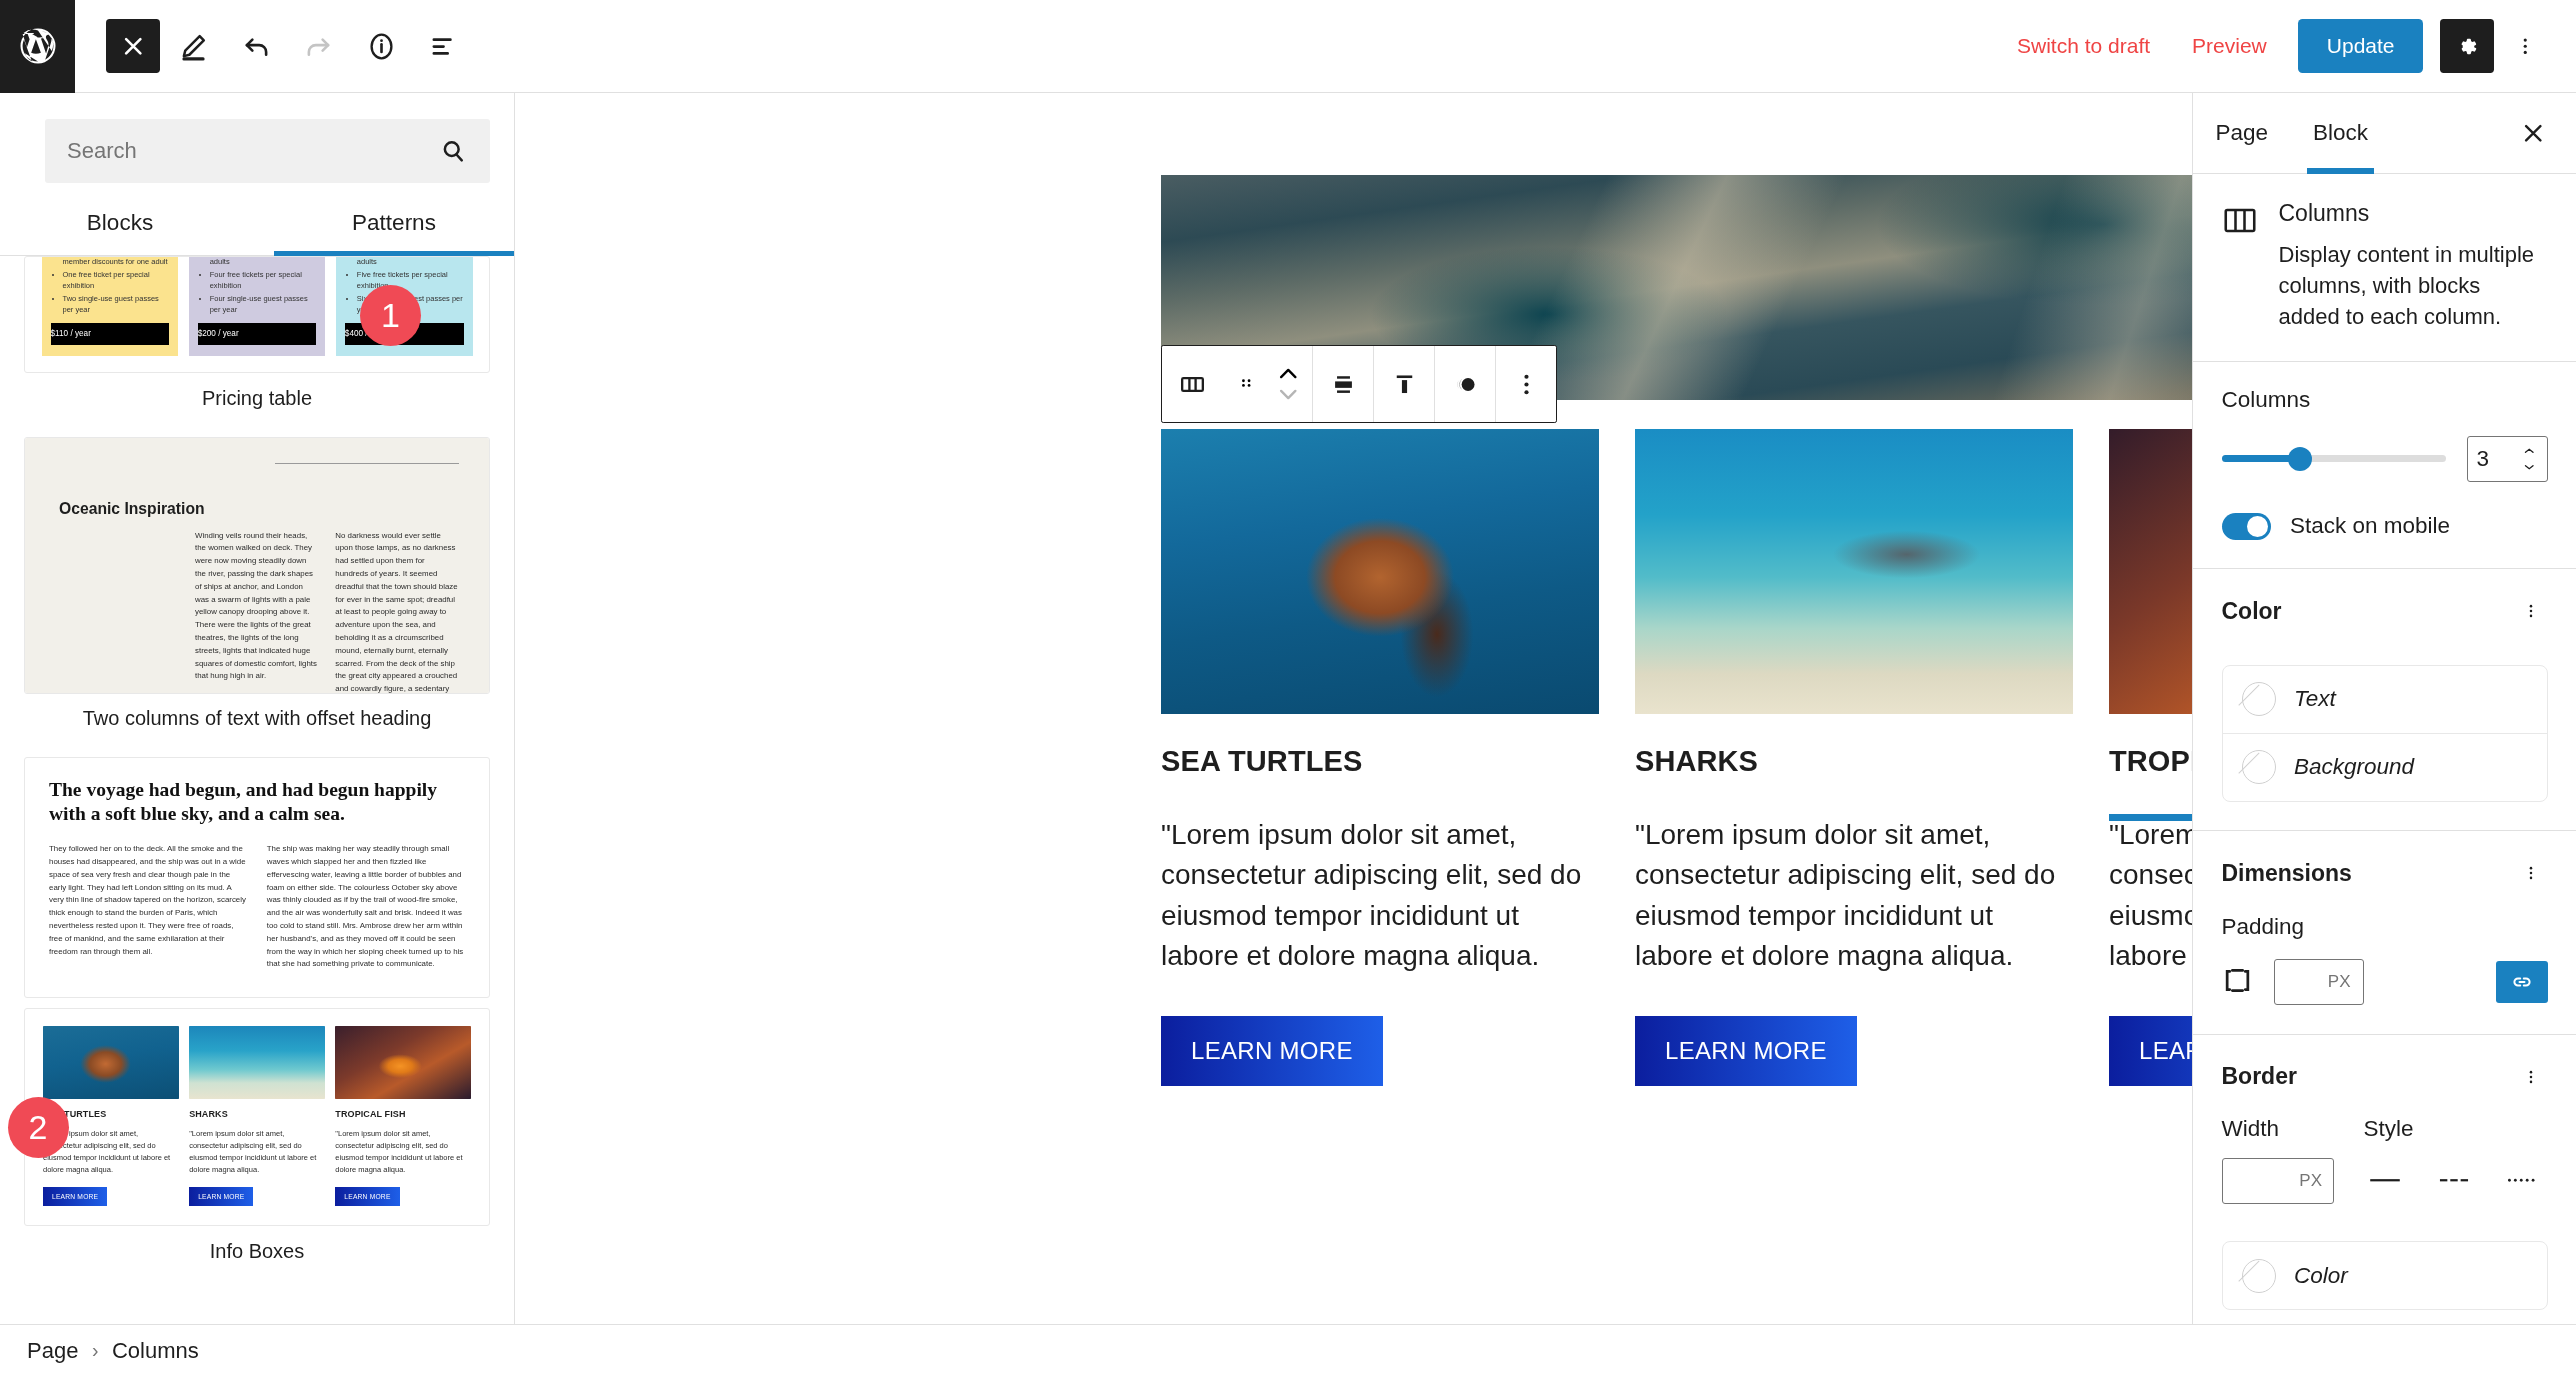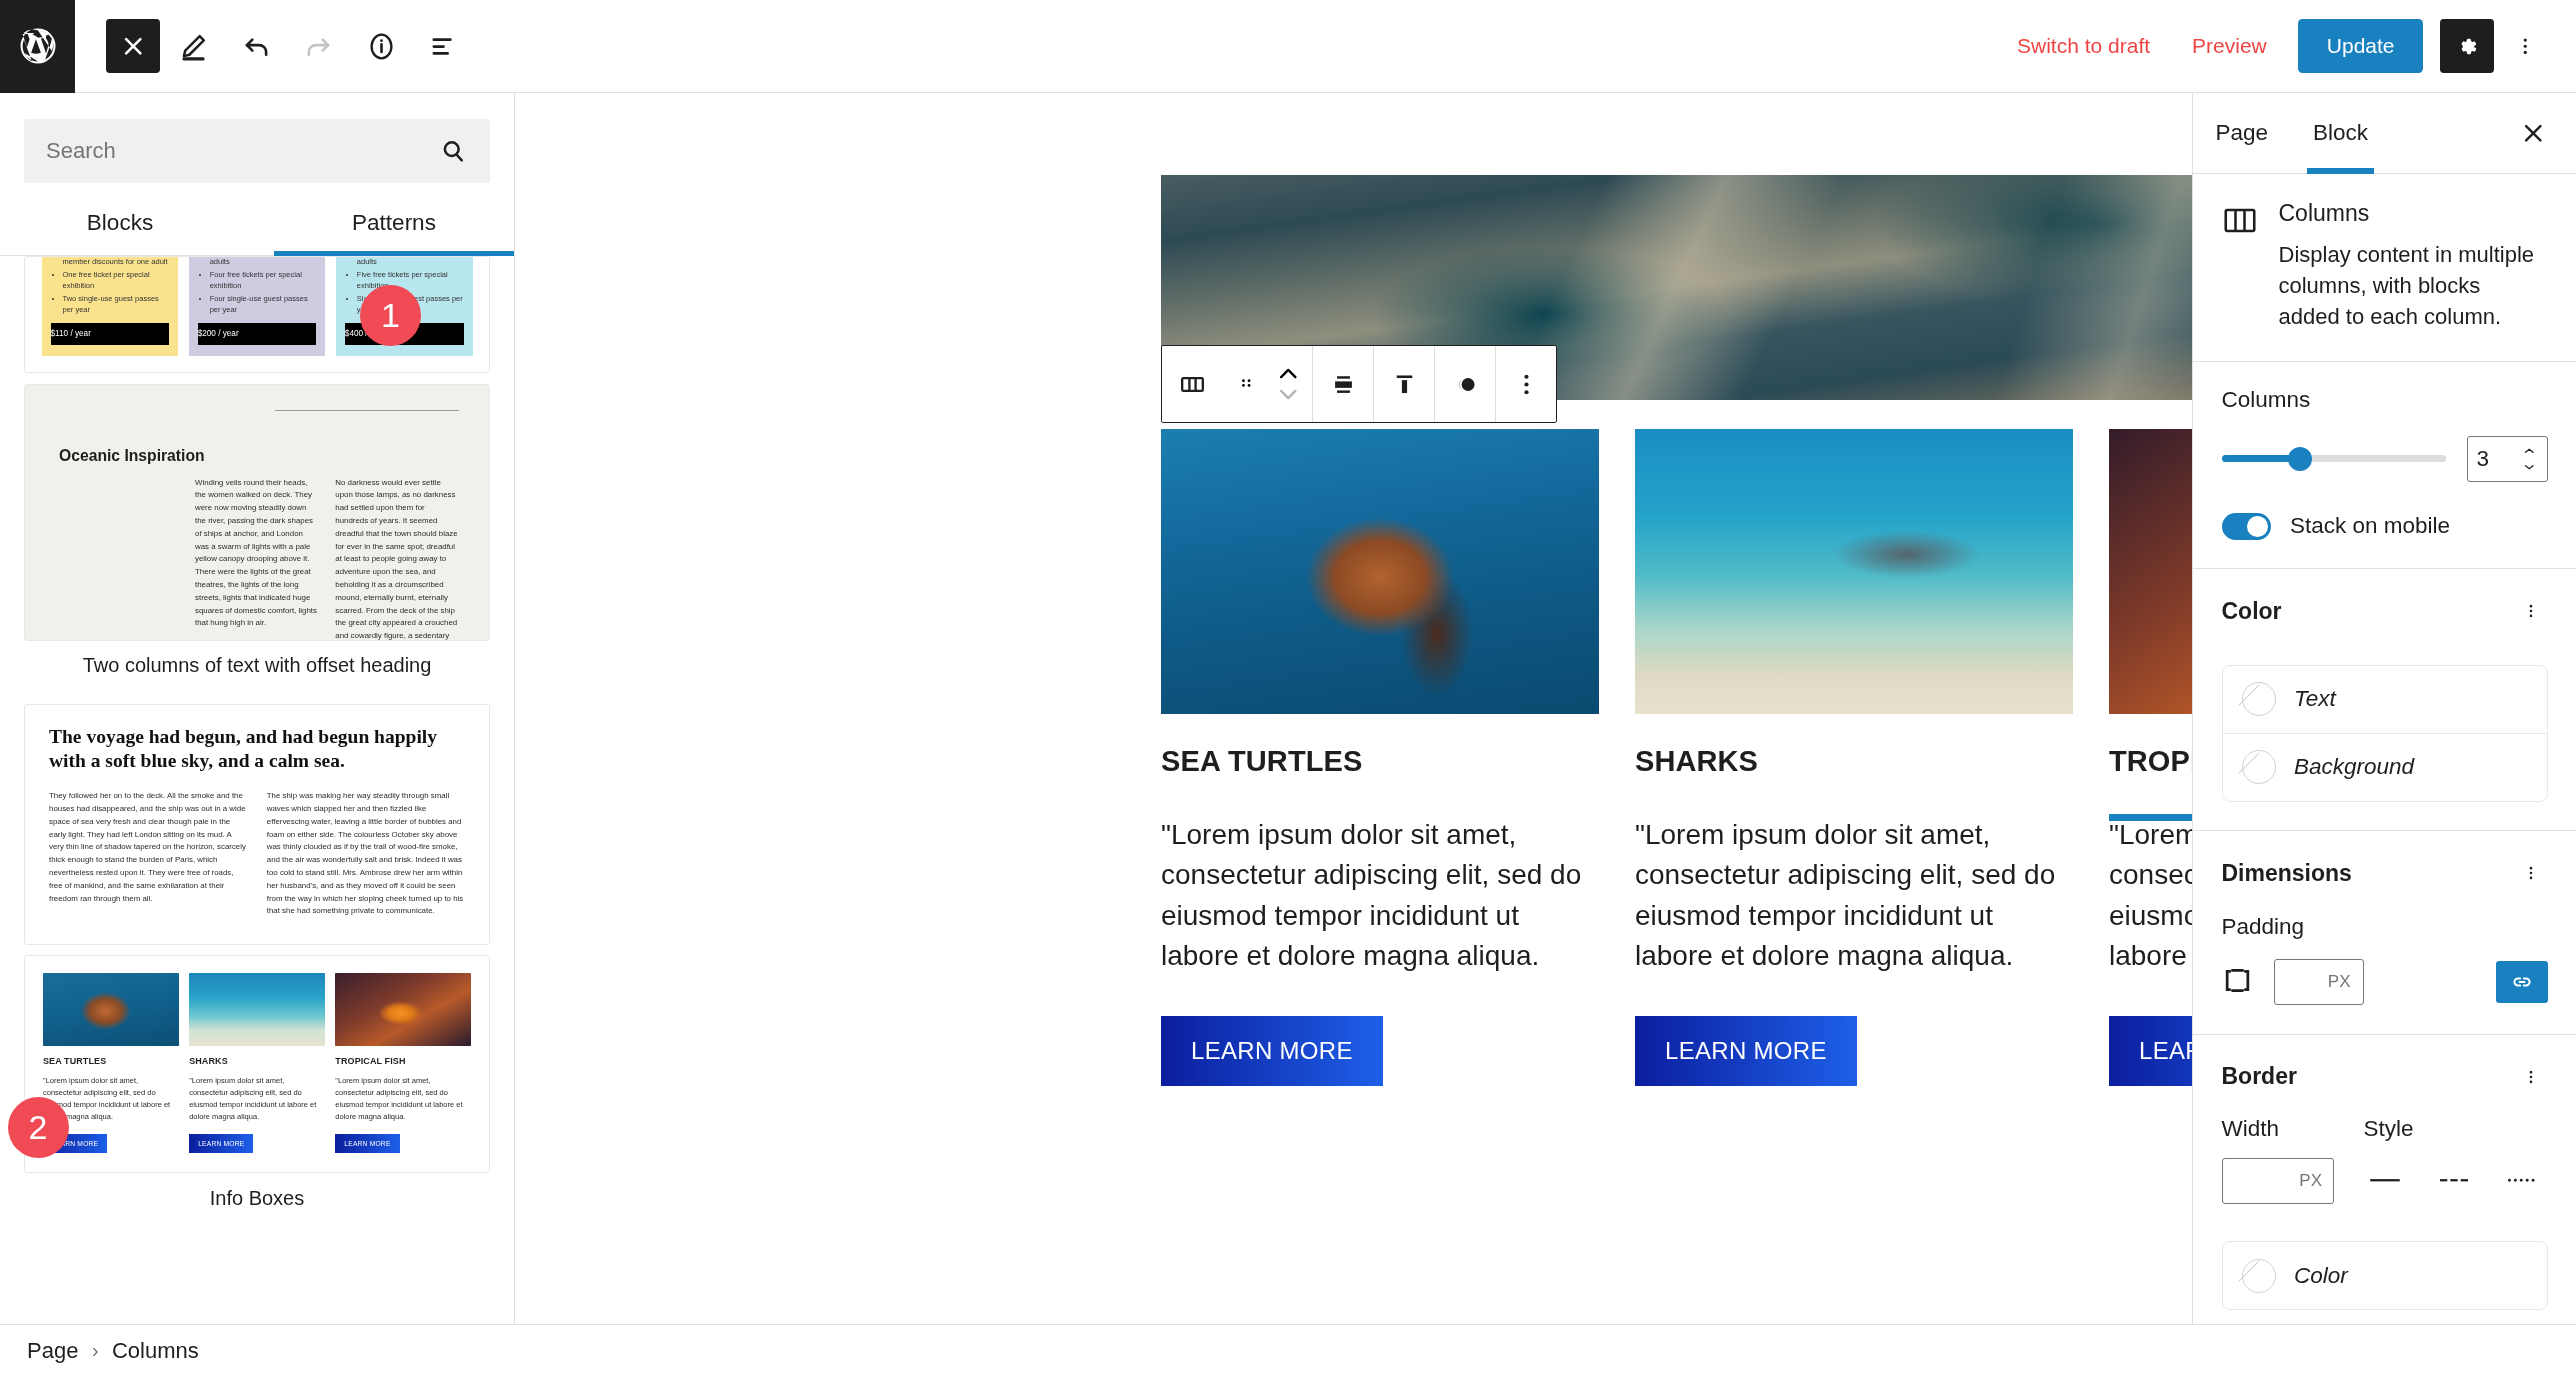--- a/index.html
+++ b/index.html
@@ -50,21 +50,21 @@
   }
 
   
   .bodyrow { flex: 1 1 auto; display: flex; min-height: 0; position: relative; }
 
   
   .inserter {
     width: 515px; flex: 0 0 515px; background: #fff; border-right: 0.7px solid #e0e0e0;
     display: flex; flex-direction: column; min-height: 0; position: relative; z-index: 30;
   }
-  .ins-search-wrap { padding: 25.5px 24px 0 24px; flex: 0 0 auto; }
+  .ins-search-wrap { padding: 25.5px 24px 0 24px; flex: 0 0 auto; margin-left: 21px; }
   .ins-search {
     height: 64px; background: #f0f0f0; border-radius: 3px; display: flex; align-items: center;
     padding: 0 21px; border: 0.7px solid transparent;
   }
   .ins-search input {
     flex: 1; border: none; background: transparent; outline: none;
     font-size: 22px; color: #1e1e1e; font-family: inherit;
   }
   .ins-search input::placeholder { color: #757575; }
   .ins-search .s-ico { width: 30px; height: 30px; color: #1e1e1e; flex: 0 0 30px; }
@@ -405,20 +405,21 @@
               <div class="price-col" style="background:#b8e6ee">
                 <ul>
                   <li>General admission and member discounts for two adults</li>
                   <li>Five free tickets per special exhibition</li>
                   <li>Six single-use guest passes per year</li>
                 </ul>
                 <div class="price-tag">$400 / year</div>
               </div>
             </div>
           </div>
+          <div class="pat-caption">Pricing table</div>
         </div>
 
         <div class="pat-item">
           <div class="pat-frame">
             <div class="offset-pat">
               <div class="offset-rule"></div>
               <div class="offset-head">Oceanic Inspiration</div>
               <div class="offset-cols">
                 <p>Winding veils round their heads, the women walked on deck. They were now moving steadily down the river, passing the dark shapes of ships at anchor, and London was a swarm of lights with a pale yellow canopy drooping above it. There were the lights of the great theatres, the lights of the long streets, lights that indicated huge squares of domestic comfort, lights that hung high in air.</p>
                 <p>No darkness would ever settle upon those lamps, as no darkness had settled upon them for hundreds of years. It seemed dreadful that the town should blaze for ever in the same spot; dreadful at least to people going away to adventure upon the sea, and beholding it as a circumscribed mound, eternally burnt, eternally scarred. From the deck of the ship the great city appeared a crouched and cowardly figure, a sedentary miser.</p>

